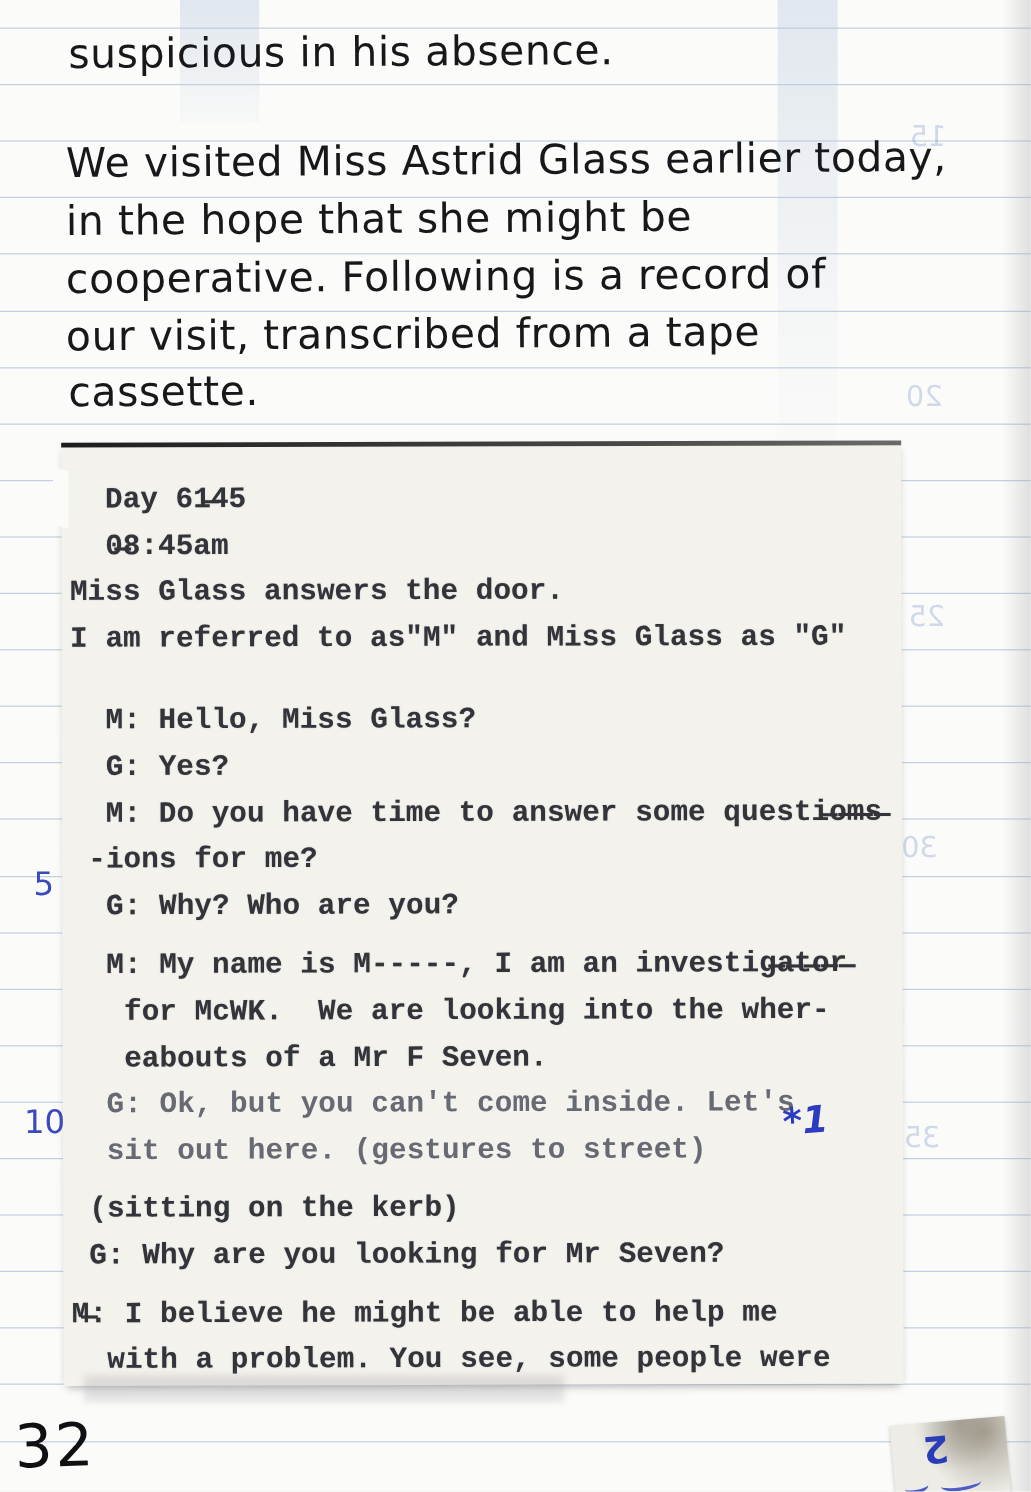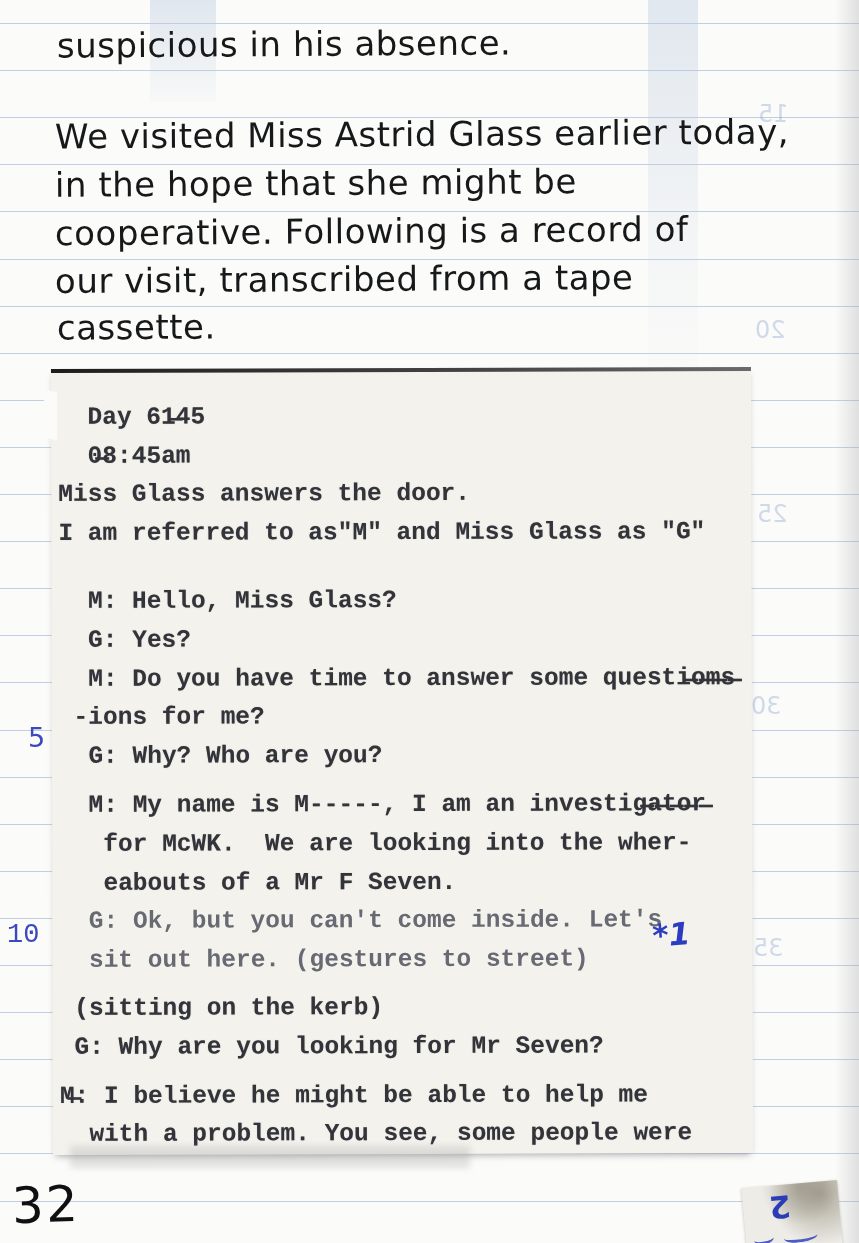--- a/index.html
+++ b/index.html
@@ -23,21 +23,21 @@
     font-size:34px;letter-spacing:0.5px;transform:rotate(-0.4deg);}
   .hl1{left:57px;top:24px;}
   .hl2{left:55px;top:114px;}
   .hl3{left:55px;top:163px;}
   .hl4{left:55px;top:211px;}
   .hl5{left:55px;top:259px;}
   .hl6{left:57px;top:307px;}
   
   .mnum{position:absolute;color:#3a49bd;font-size:27px;}
   .m5{left:28px;top:722px;}
-  .m10{left:7px;top:920px;font-family:Liberation Mono, monospace;}
+  .m10{left:20px;top:920px;}
   
   .ghost{position:absolute;color:rgba(110,140,200,0.30);font-size:24px;transform:scaleX(-1);}
   .g15{left:758px;top:100px;}
   .g20{left:755px;top:316px;}
   .g25{left:757px;top:500px;}
   .g30{left:751px;top:692px;}
   .g35{left:753px;top:934px;}
   
   .paper{position:absolute;left:52px;top:368px;width:700px;height:786px;
     background:#f3f2ed;transform:rotate(-0.15deg);

